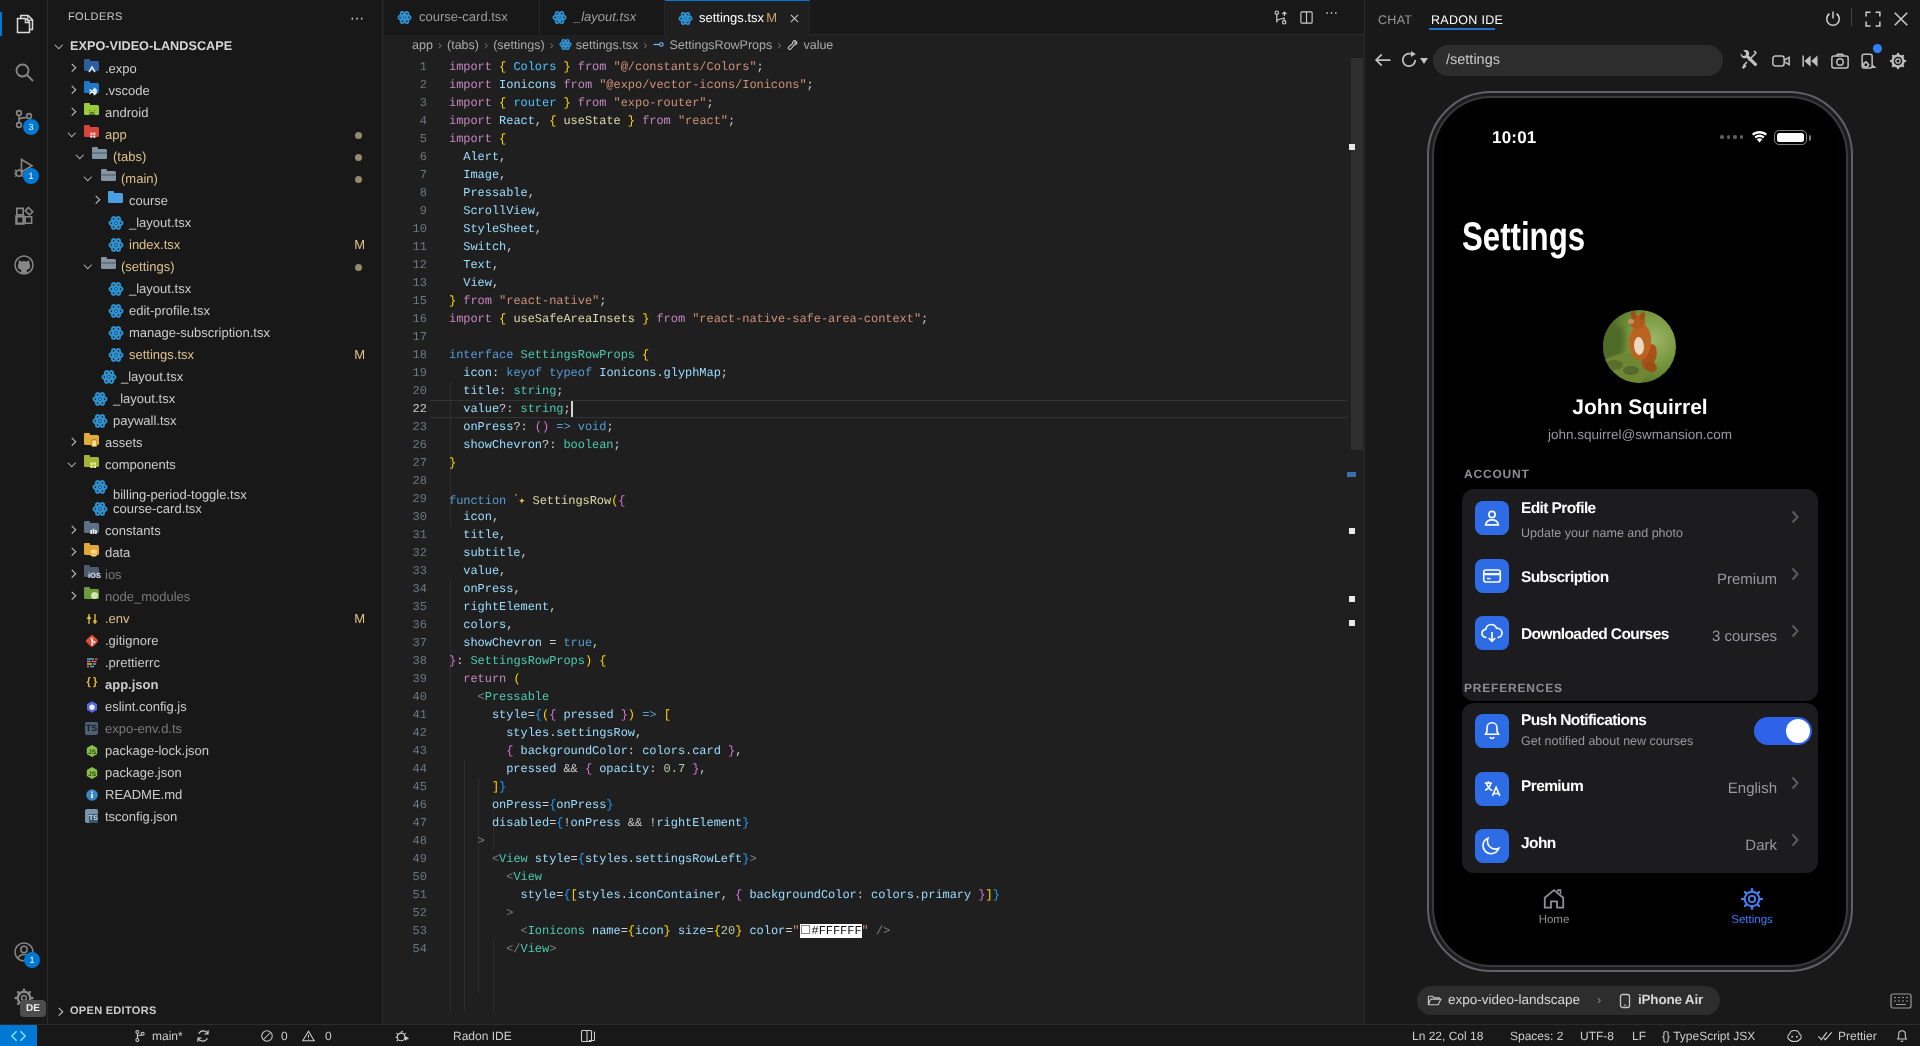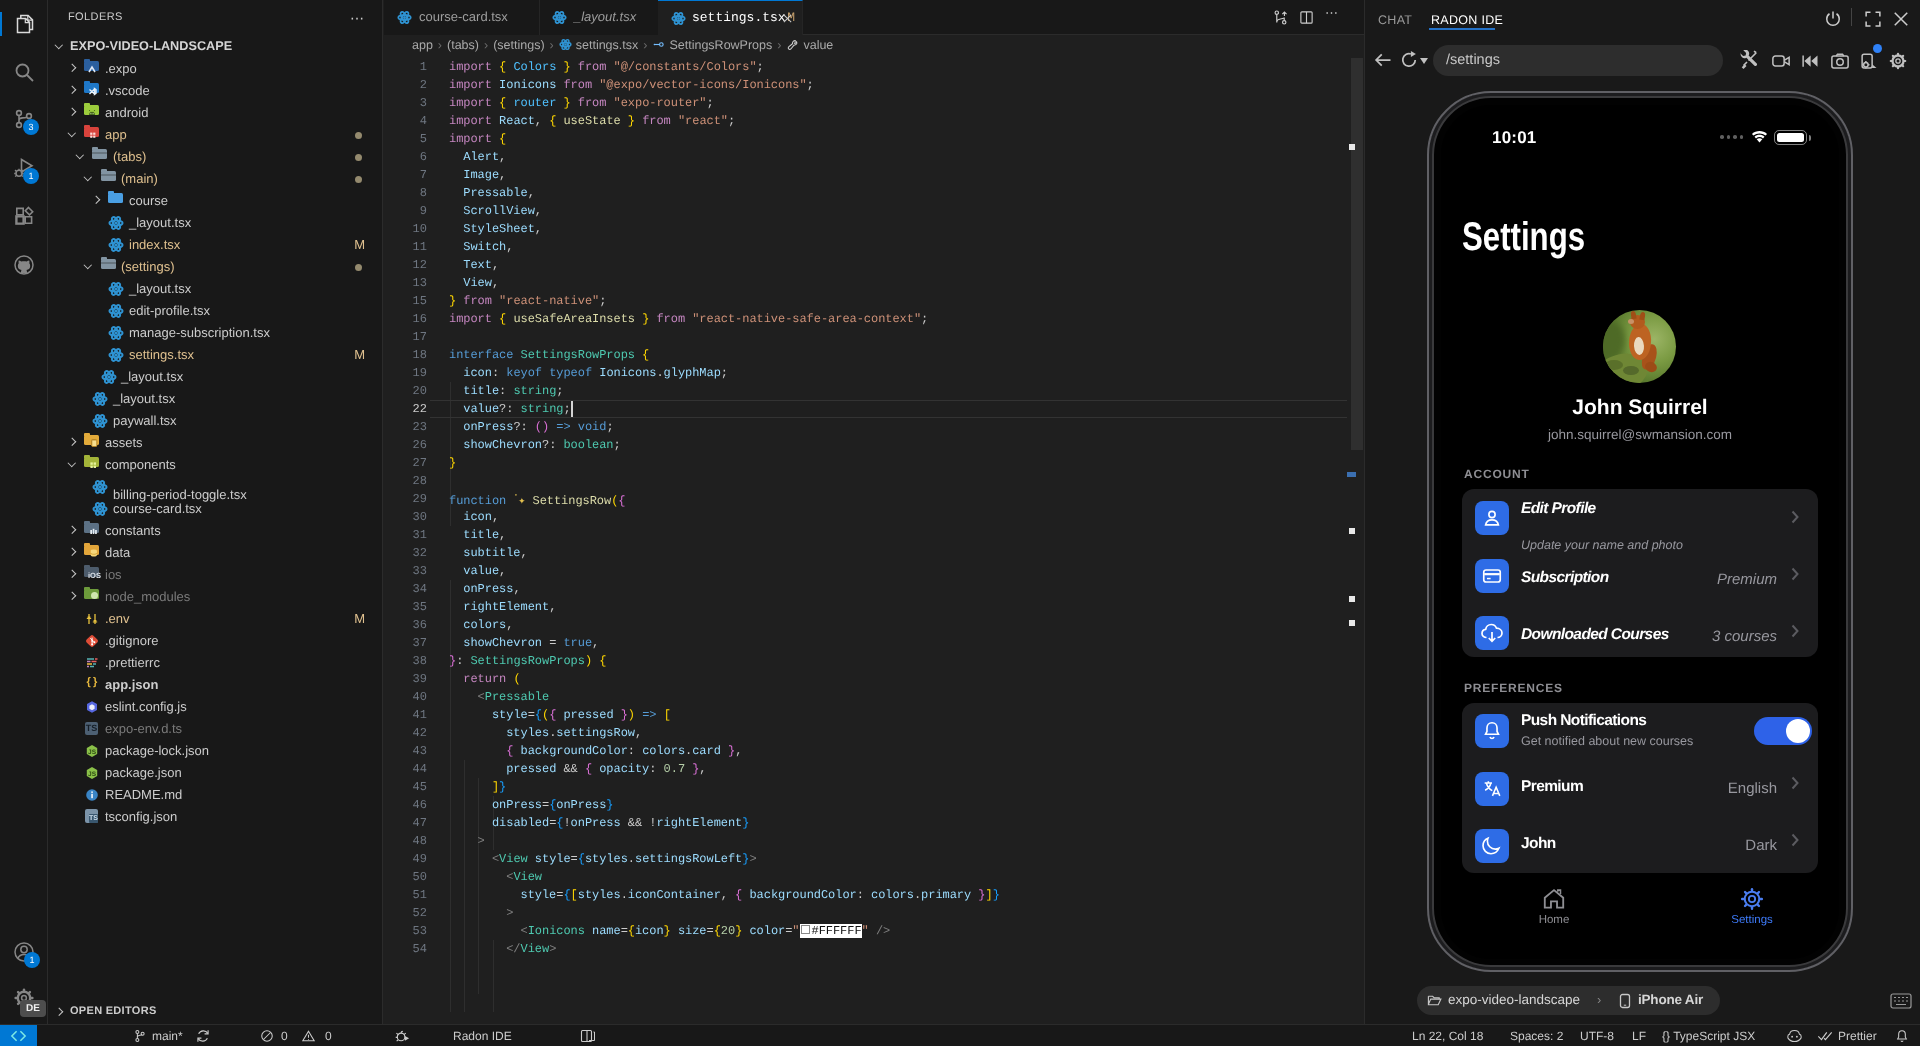--- a/index.html
+++ b/index.html
@@ -487,21 +487,21 @@
           <svg style="position:absolute;top:10px;width:15px;height:15px;left:12px;" viewBox="0 0 16 16">
             <g stroke="#2f93d2" stroke-width="1.9" fill="none">
               <ellipse cx="8" cy="8" rx="6.6" ry="2.6"></ellipse>
               <ellipse cx="8" cy="8" rx="6.6" ry="2.6" transform="rotate(60 8 8)"></ellipse>
               <ellipse cx="8" cy="8" rx="6.6" ry="2.6" transform="rotate(120 8 8)"></ellipse>
             </g>
             <circle cx="8" cy="8" r="1.6" fill="#2f93d2"></circle>
           </svg>
           <span class="tlbl" style="left:34px;font-style:italic;">_layout.tsx</span>
         </div>
-      <div class="tab active" style="left:274px;width:145px;font-family:Liberation Mono, monospace;">
+      <div class="tab active" style="left:281px;width:145px;">
           <svg style="position:absolute;top:10px;width:15px;height:15px;left:13px;" viewBox="0 0 16 16">
             <g stroke="#2f93d2" stroke-width="1.9" fill="none">
               <ellipse cx="8" cy="8" rx="6.6" ry="2.6"></ellipse>
               <ellipse cx="8" cy="8" rx="6.6" ry="2.6" transform="rotate(60 8 8)"></ellipse>
               <ellipse cx="8" cy="8" rx="6.6" ry="2.6" transform="rotate(120 8 8)"></ellipse>
             </g>
             <circle cx="8" cy="8" r="1.6" fill="#2f93d2"></circle>
           </svg>
           <span class="tlbl" style="left:34px;">settings.tsx  <span style="color:#c9a26d;">M</span></span>
         <svg style="position:absolute;right:8px;top:11px;width:13px;height:13px;" viewBox="0 0 16 16" stroke="#cccccc" stroke-width="1.3">
@@ -701,30 +701,30 @@
         <div class="abs" style="left:37px;top:2px;width:5px;height:8px;border-radius:50% 50% 0 0;background:#a04e16;transform:rotate(10deg);"></div>
         <div class="abs" style="left:25px;top:9px;width:6px;height:5px;border-radius:50%;background:#c89167;"></div>
         <div class="abs" style="left:31px;top:27px;width:10px;height:18px;border-radius:50%;background:#ead9bf;transform:rotate(-4deg);"></div>
         <div class="abs" style="left:42px;top:52px;width:12px;height:10px;border-radius:50%;background:#9c4c16;transform:rotate(20deg);"></div>
       </div>
 
       <div class="abs" style="left:0;top:291px;width:398px;text-align:center;font-size:21px;font-weight:700;color:#fff;">John Squirrel</div>
       <div class="abs" style="left:0;top:322px;width:398px;text-align:center;font-size:13.5px;color:#98989f;">john.squirrel@swmansion.com</div>
 
       <div class="abs" style="left:23px;top:362px;font-size:12px;font-weight:600;color:#8e8e93;letter-spacing:.8px;">ACCOUNT</div>
-      <div class="pcard" style="top:384px;height:168px;font-style:italic;">
+      <div class="pcard" style="top:384px;height:212px;">
         <div class="picon-sq" style="top:12px;">
             <svg style="position:absolute;left:6px;top:6px;width:22px;height:22px;" viewBox="0 0 24 24" fill="none" stroke="#fff" stroke-width="1.8">
               <circle cx="12" cy="8.2" r="3.4"></circle>
               <path d="M5 19.5 C5.7 15.8 8.4 14 12 14 C15.6 14 18.3 15.8 19 19.5 Z"></path>
             </svg>
           </div>
         <div class="abs" style="left:59px;top:11px;">
             <div class="prow-title">Edit Profile</div>
-            <div class="psub" style="margin-top:20px;">Update your name and photo</div>
+            <div class="psub" style="margin-top:8px;">Update your name and photo</div>
           </div>
         <svg class="chevr" style="top:21px;" viewBox="0 0 8 14" fill="none" stroke="#5b5b60" stroke-width="2">
             <path d="M1.5 1.5 L6.5 7 L1.5 12.5"></path>
           </svg>
         <div class="picon-sq" style="top:70px;">
             <svg style="position:absolute;left:6px;top:6px;width:22px;height:22px;" viewBox="0 0 24 24" fill="none" stroke="#fff" stroke-width="1.8">
               <rect x="3" y="5.5" width="18" height="13" rx="2.5"></rect>
               <path d="M3.5 10 L20.5 10" stroke-width="2.4"></path>
               <path d="M6.5 14.8 L10.5 14.8" stroke-width="1.6"></path>
             </svg>

